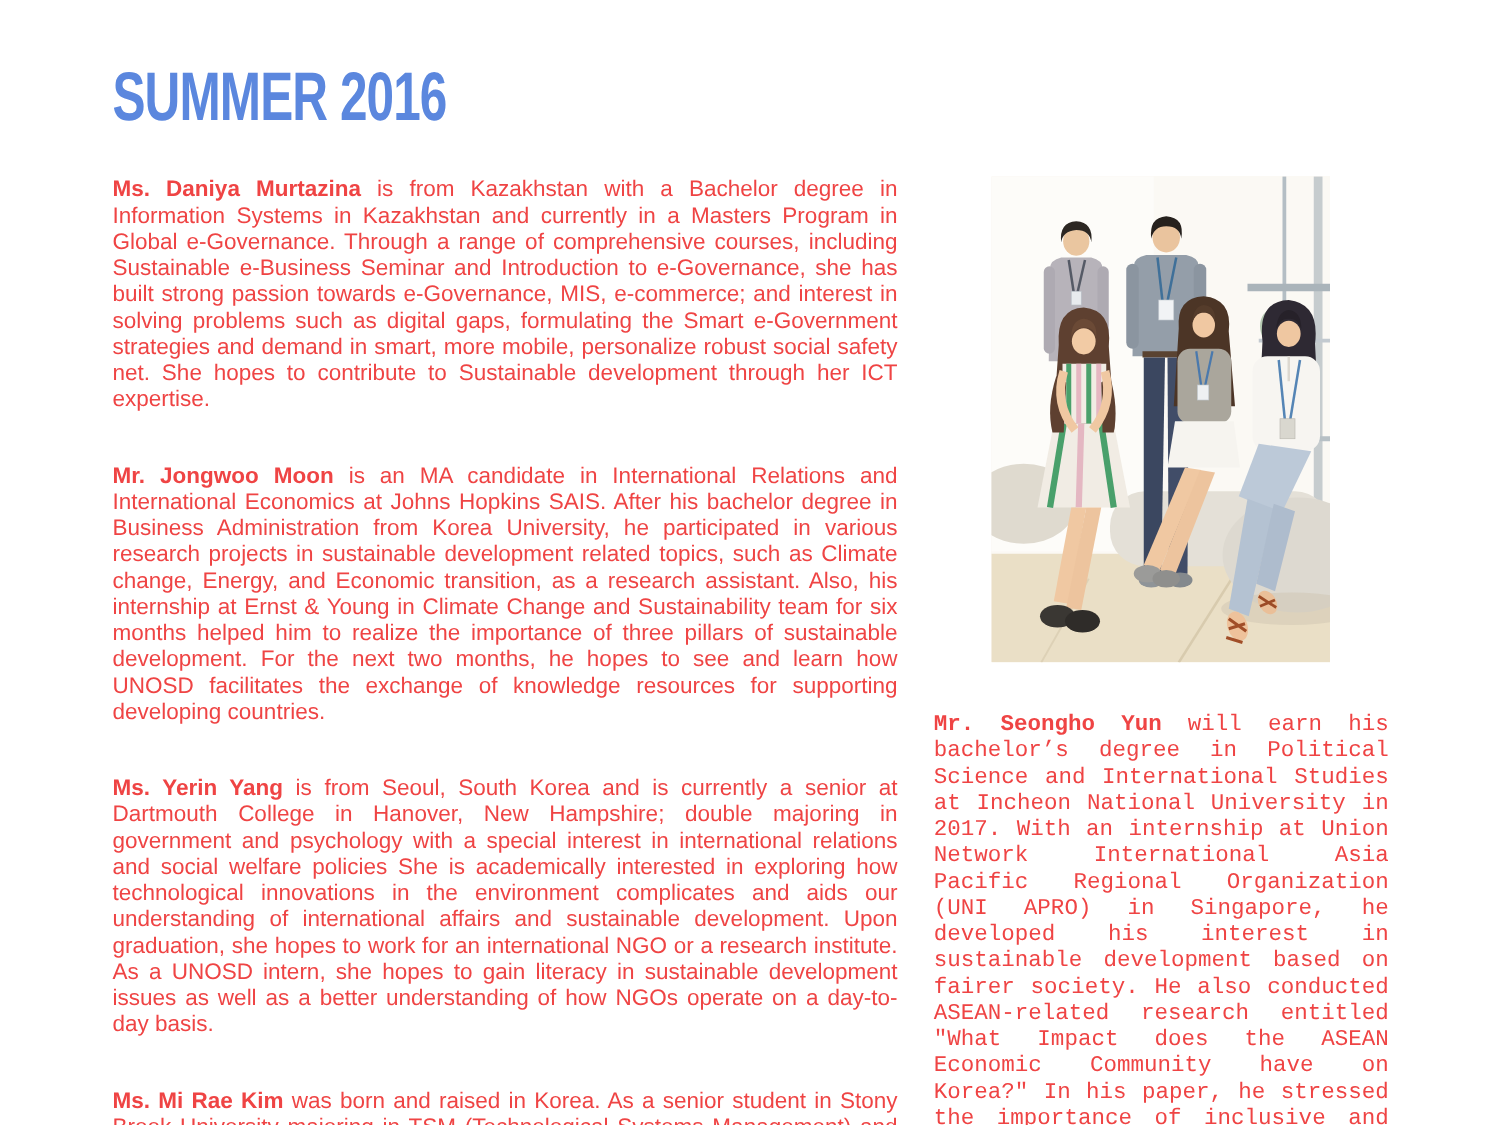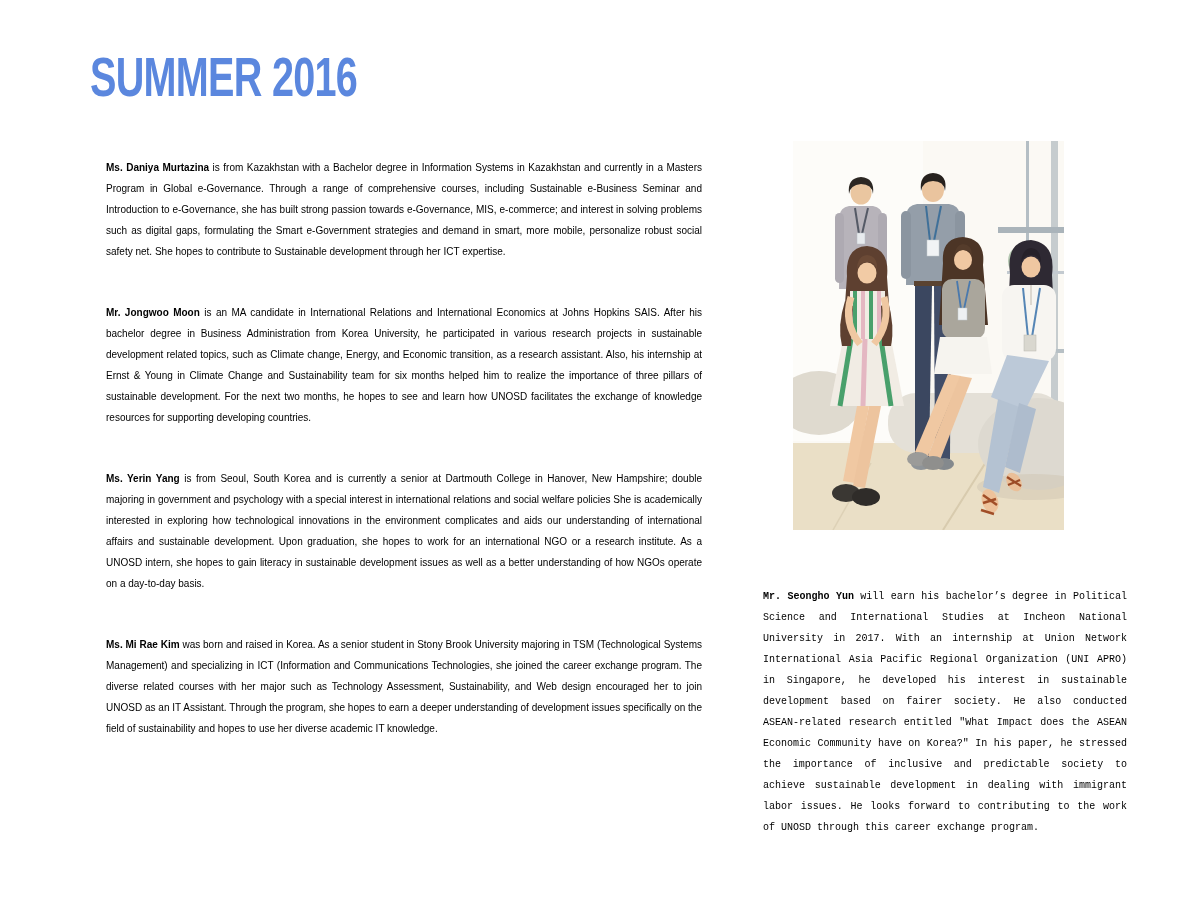--- a/index.html
+++ b/index.html
@@ -27,24 +27,24 @@
     font-size: 55px;
     line-height: 1;
     font-weight: 800;
     letter-spacing: -1px;
     color: #5b87de;
     transform: scaleX(0.72);
     transform-origin: left top;
     white-space: nowrap;
   }
   .bio {
-    margin: 16px;
-    font-size: 10px;
+    margin: 0;
+    font-size: 18px;
     line-height: 21px;
-    color: #000000;
+    color: #ef4444;
     text-align: justify;
   }
   .bio strong { font-weight: bold; }
   .left-col {
     position: absolute;
     left: 90px;
     top: 141px;
     width: 628px;
   }
   .left-col .bio { margin-bottom: 40px; }

